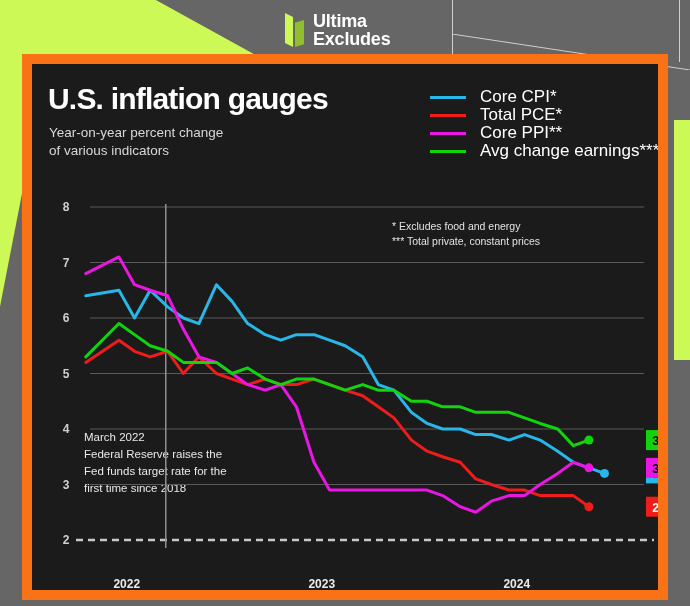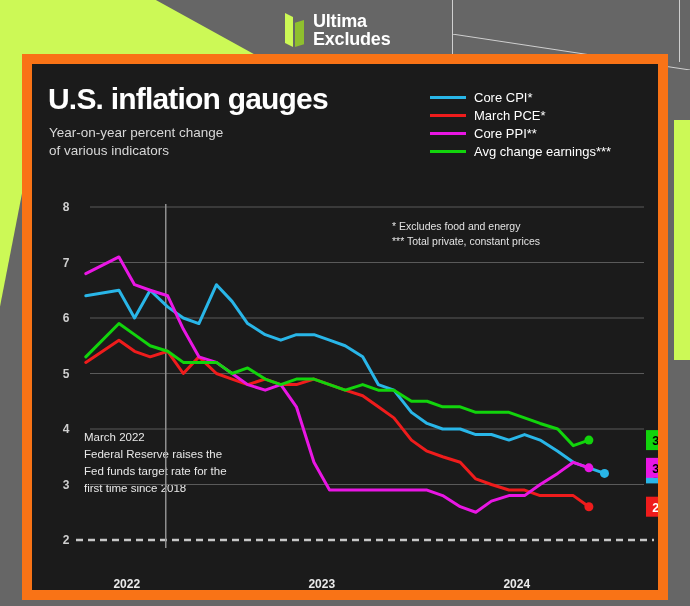--- a/index.html
+++ b/index.html
@@ -170,22 +170,23 @@
     width: 36px;
     height: 3px;
     flex: none;
   }
   .legend-swatch.dashed {
     height: 0;
     border-top: 3px dashed #bdbdbd;
   }
   .legend-label {
     color: #ffffff;
-    font-size: 13px;
+    font-size: 17px;
     white-space: nowrap;
+    margin-left: 6px;
   }
 
   
   #footnotes {
     position: absolute;
     left: 360px;
     top: 155px;
     color: #e2e2e2;
     font-size: 10.5px;
     line-height: 14.5px;
@@ -284,21 +285,21 @@
     <div id="chart-subtitle">Year-on-year percent change
 of various indicators</div>
 
     <div id="legend">
         <div class="legend-row">
           <span class="legend-swatch" style="background: rgb(41, 182, 232);"></span>
           <span class="legend-label">Core CPI*</span>
         </div>
         <div class="legend-row">
           <span class="legend-swatch" style="background: rgb(239, 28, 28);"></span>
-          <span class="legend-label">March PCE*</span>
+          <span class="legend-label">Total PCE*</span>
         </div>
         <div class="legend-row">
           <span class="legend-swatch" style="background: rgb(233, 22, 228);"></span>
           <span class="legend-label">Core PPI**</span>
         </div>
         <div class="legend-row">
           <span class="legend-swatch" style="background: rgb(18, 212, 12);"></span>
           <span class="legend-label">Avg change earnings***</span>
         </div>
       </div>

